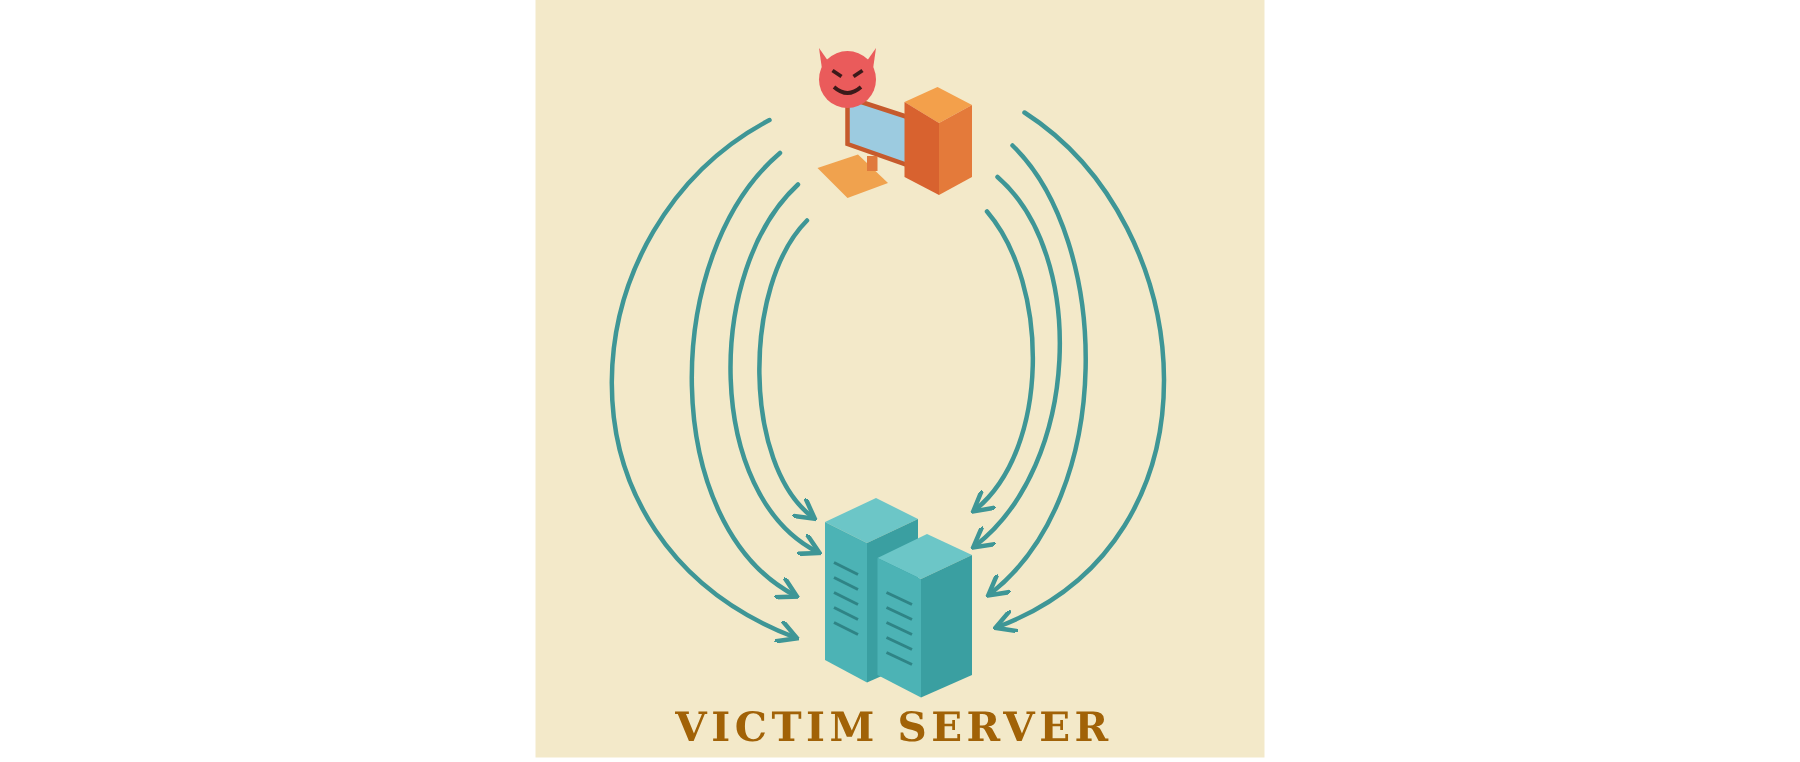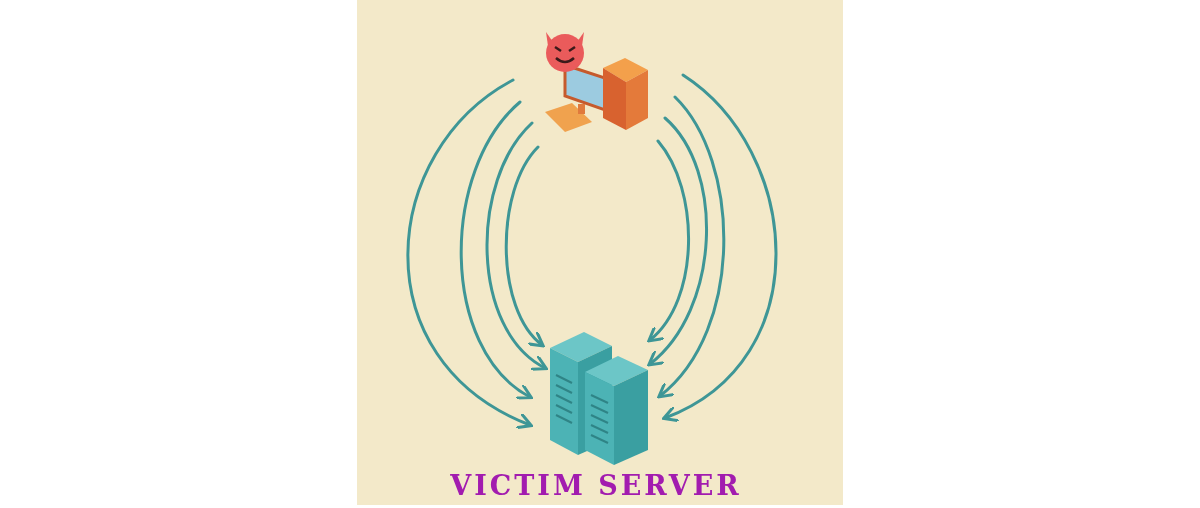--- a/index.html
+++ b/index.html
@@ -7,21 +7,21 @@
   .panel {
     position: absolute; left: 357px; top: 0; width: 486px; height: 505px;
     background: #f3e9c9;
   }
   .diagram { position: absolute; left: 0; top: 0; width: 1200px; height: 508px; }
   .caption {
     position: absolute; left: 357px; width: 478px; top: 470px;
     text-align: center;
     font-family: "DejaVu Serif", serif;
     font-weight: bold; font-size: 27px; letter-spacing: 3px;
-    color: #a21caf;
+    color: #a16207;
   }
 </style>
 </head>
 <body>
 
 <div class="panel"></div>
 
 <svg class="diagram" viewBox="0 0 1200 508" xmlns="http://www.w3.org/2000/svg">
   <defs>
     <marker id="ah" viewBox="0 0 10 10" refX="8" refY="5" markerWidth="5" markerHeight="5" orient="auto">

